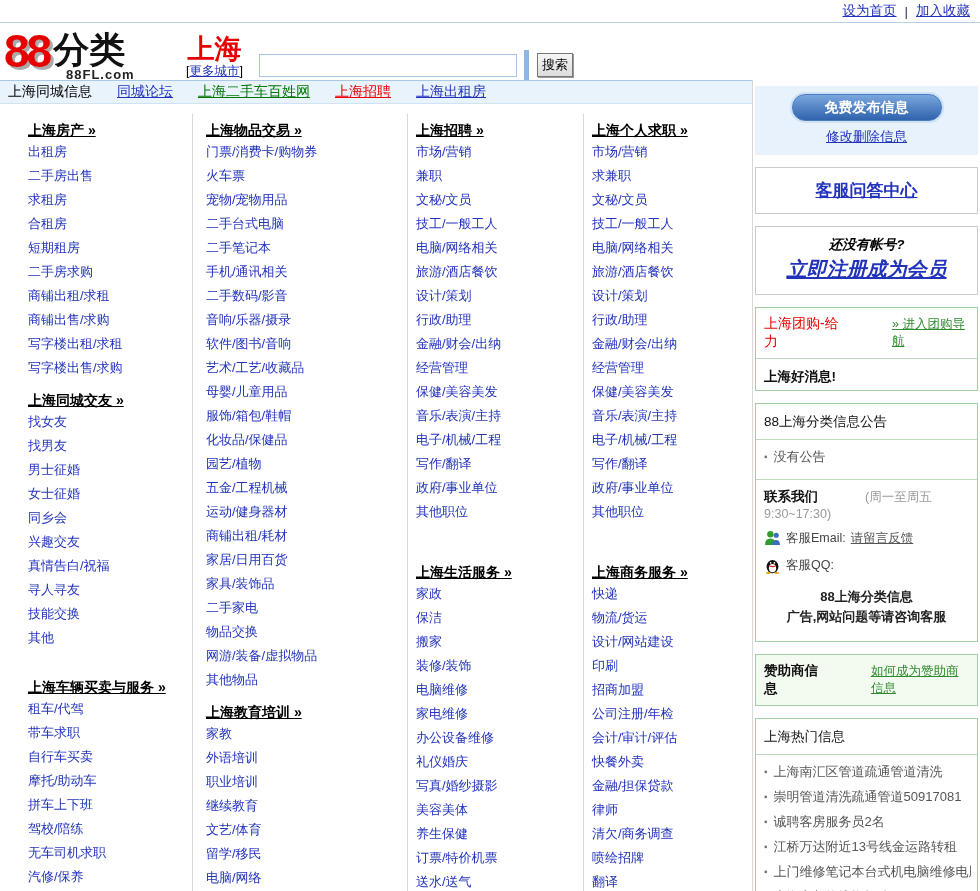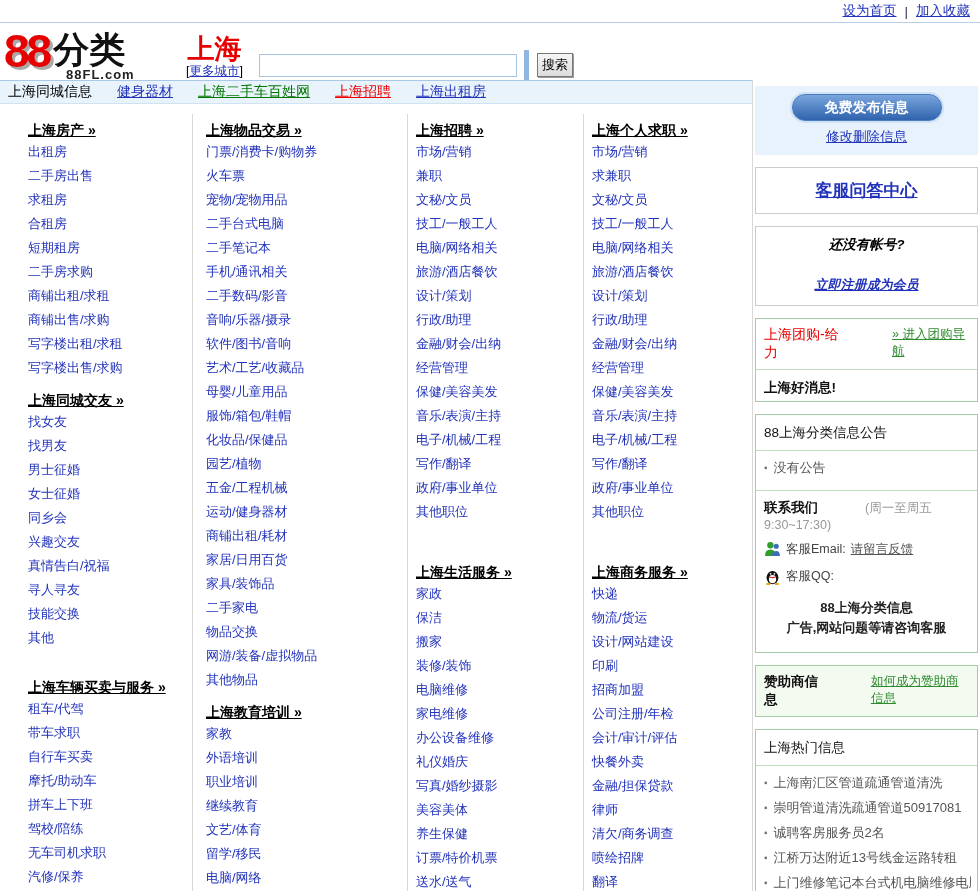--- a/index.html
+++ b/index.html
@@ -69,24 +69,24 @@
   .bluebox { background:#e7f2fc; padding:8px 0 9px 0; text-align:center; margin-top:0; }
   .postbtn { display:inline-block; width:150px; height:27px; line-height:25px;
     background:linear-gradient(#7aa6dd,#2f63ad); color:#fff; font-size:14px; font-weight:bold;
     border:1px solid #4a7cc0; border-radius:13px; box-shadow:0 0 0 2px #cfe2f5; cursor:pointer; }
   .editlink { display:block; margin-top:7px; font-size:13.5px; color:#2233bb; text-decoration:underline; }
   .graybox { border:1px solid #ccc; text-align:center; }
   .qabox { padding:11px 0; }
   .qalink { font-size:17px; font-weight:bold; color:#2233bb; text-decoration:underline; }
   .regbox { padding:9px 0 11px 0;font-style:italic; }
   .noacct { font-size:13.5px; font-weight:bold; color:#000; }
-  .reglink { display:block; margin-top:22px; font-size:13px; font-weight:bold;
+  .reglink { display:block; margin-top:2px; font-size:20px; font-weight:bold;
     color:#2233bb; text-decoration:underline; }
   .greenbox { border:1px solid #a3cda3; }
-  .gb-row { display:flex; justify-content:space-between; align-items:flex-start; padding:7px 8px;gap:48px; }
+  .gb-row { display:flex; justify-content:space-between; align-items:center; padding:7px 8px;gap:48px; }
   .gb-row.bline { border-bottom:1px solid #bcdcbc; }
   .tuan-title { color:#e60000; font-size:14px; }
   .tuan-nav { color:#2e8b2e; font-size:12.5px; text-decoration:underline; }
   .gb-head { font-size:13.5px; color:#111; padding:9px 8px 4px 8px; }
   .gb-head b { font-weight:bold; }
   .gb-hours { color:#999; font-size:12.5px; font-weight:normal;padding-left:47px; }
   ul.dotlist { list-style:none; padding:4px 6px 10px 8px; }
   ul.dotlist li { font-size:13px; color:#555; line-height:25px; white-space:nowrap; overflow:hidden; }
   ul.dotlist li::before { content:"▪"; color:#777; font-size:10px; margin-right:6px; vertical-align:1px; }
   .contact-row { display:flex; align-items:center; gap:5px; padding:5px 8px; font-size:12.5px; color:#444; }
@@ -125,21 +125,21 @@
     <div class="vbar"></div>
     <button class="searchbtn">搜索</button>
   </div>
 </div>
 
 <div class="main">
 
   <div class="leftpane">
     <div class="navbar">
         <a class="nv-current">上海同城信息</a>
-        <a class="nv-blue">健身器材</a>
+        <a class="nv-blue">同城论坛</a>
         <a class="nv-green">上海二手车百姓网</a>
         <a class="nv-red">上海招聘</a>
         <a class="nv-blue">上海出租房</a>
       </div>
     <div class="cats">
         <div class="cat-col col0">
           <div class="cat-section">
             <a class="section-title">上海房产 »</a>
             <a class="cat-link">出租房</a>
             <a class="cat-link">二手房出售</a>

